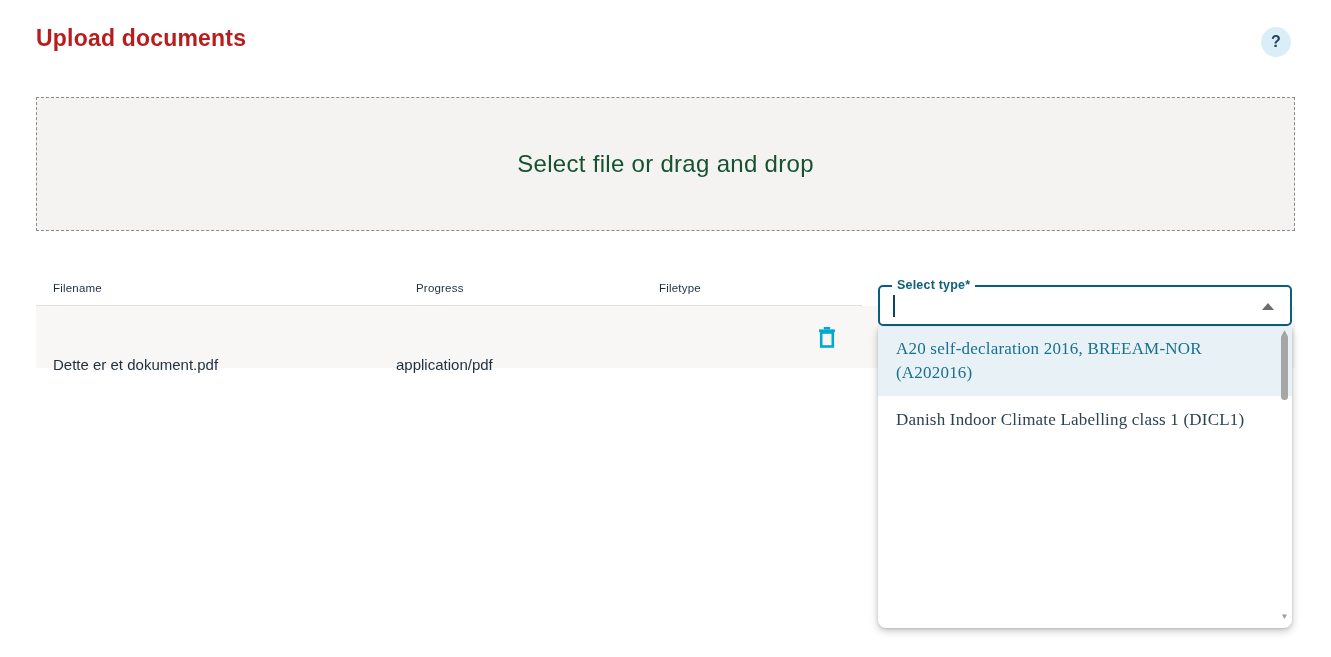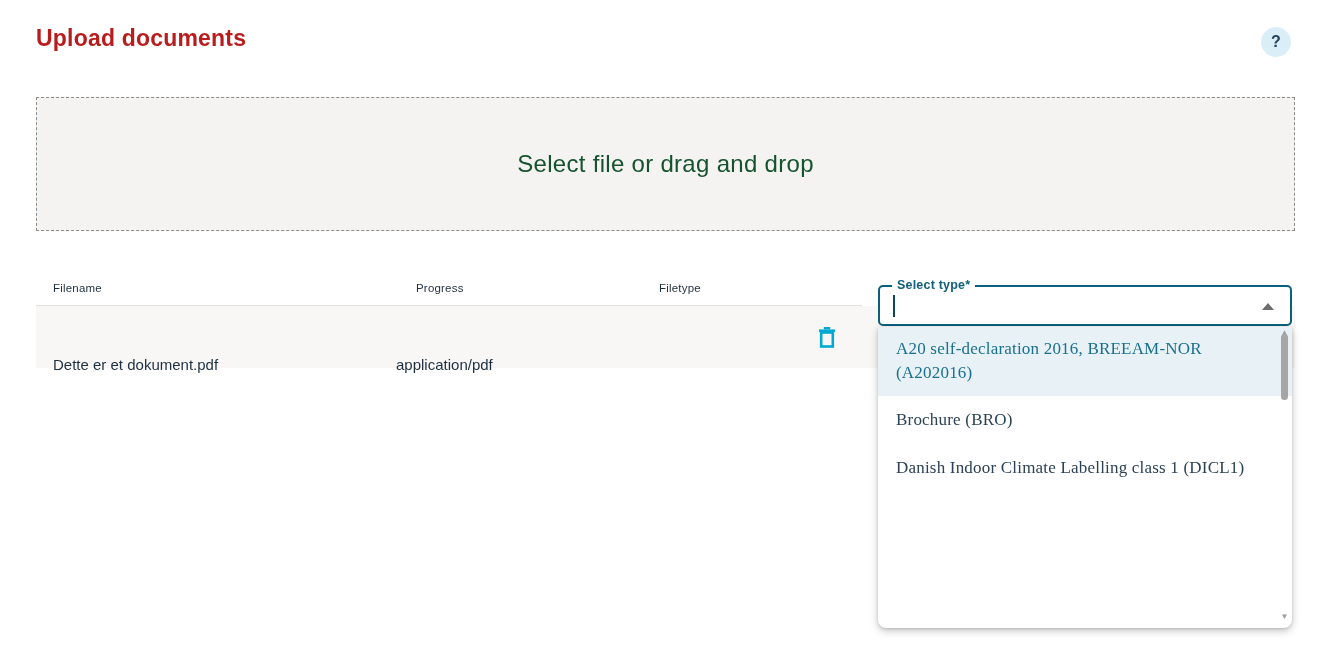--- a/index.html
+++ b/index.html
@@ -183,23 +183,20 @@
   <input class="select-input" type="text" value="" style="">
   <div class="text-caret"></div>
   <div class="dropdown-arrow"></div>
 </div>
 
 <div class="dropdown-panel">
   <div class="option highlighted">
     <span class="option-label">A20 self-declaration 2016, BREEAM-NOR (A202016)</span>
   </div>
   <div class="option">
-    <span class="option-label">Brochure (BRO)</span>
-  </div>
-  <div class="option">
     <span class="option-label">Danish Indoor Climate Labelling class 1 (DICL1)</span>
   </div>
 
   <div class="scrollbar">
     <div class="scroll-up-arrow">▲</div>
     <div class="scroll-thumb"></div>
     <div class="scroll-down-arrow">▼</div>
   </div>
 </div>
 

